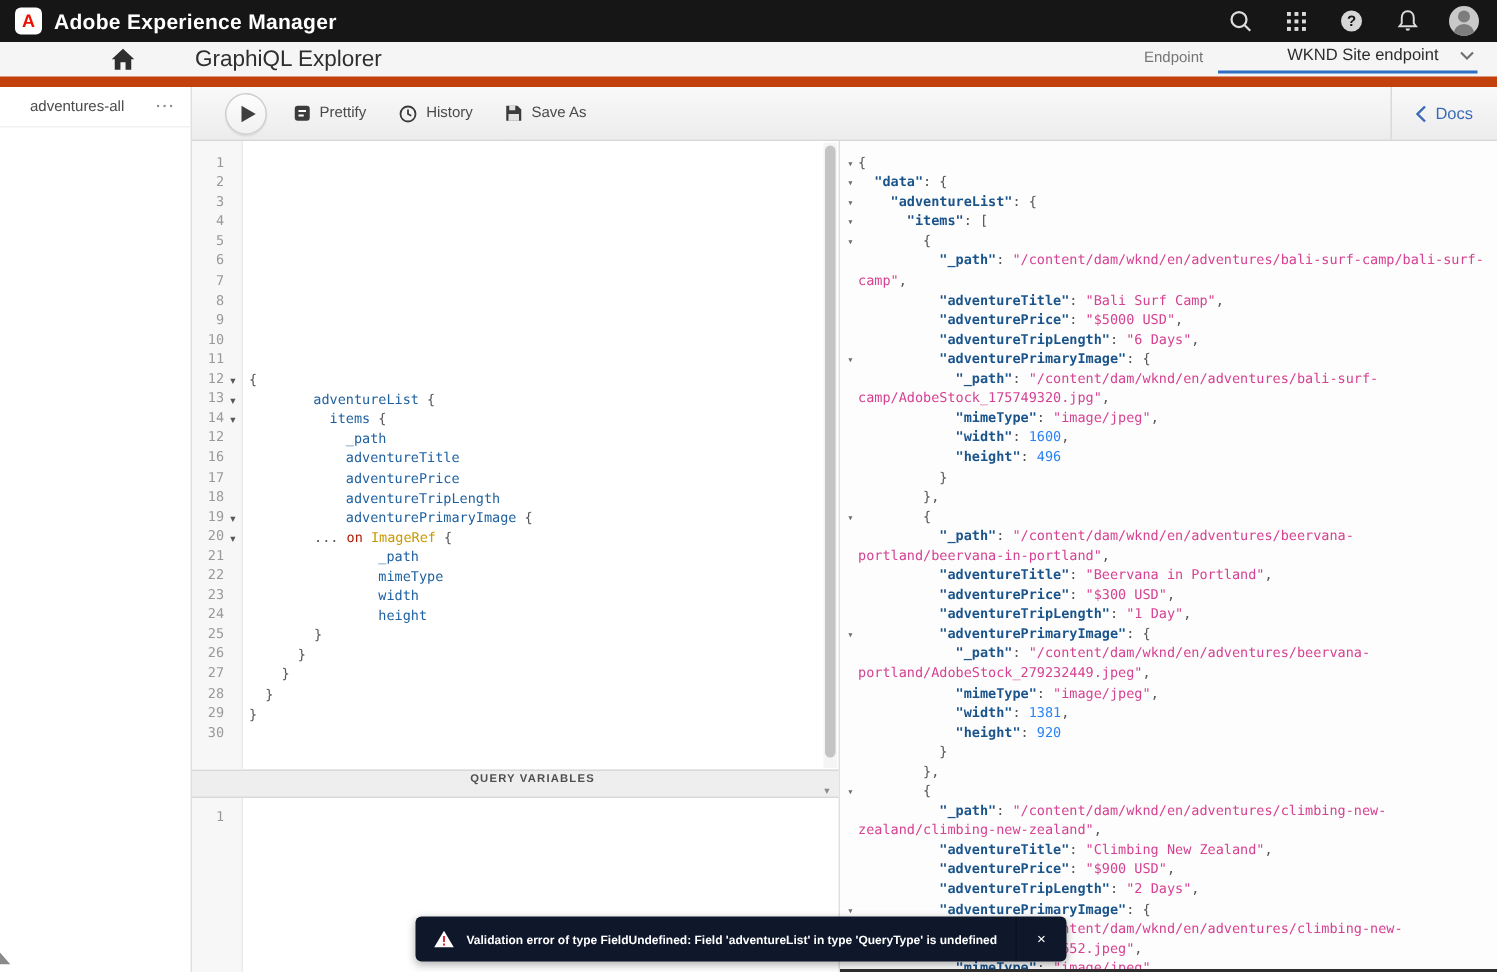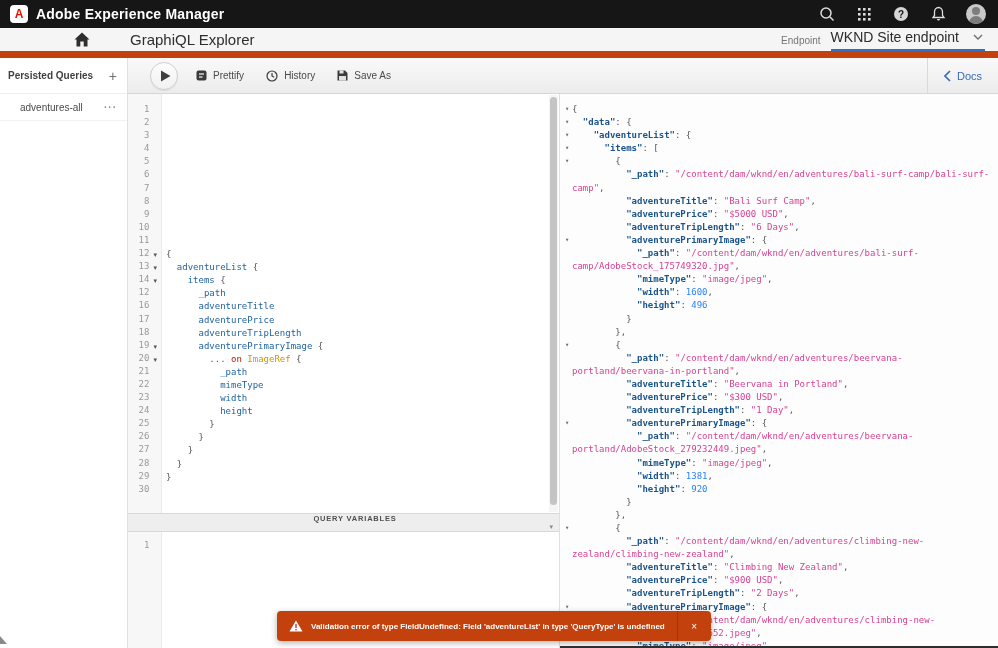--- a/index.html
+++ b/index.html
@@ -17,21 +17,21 @@
   .avatar:before { content:""; position:absolute; width:8px; height:8px; background:#7d7d7d; border-radius:50%; left:6px; top:3px; }
   .avatar:after  { content:""; position:absolute; width:14px; height:9px; background:#7d7d7d; border-radius:7px 7px 0 0; left:3px; top:12px; }
 
   
   .subbar { height:30px; background:#f5f5f5; border-bottom:7px solid #c2410c; display:flex; align-items:center; padding:0 13px 0 74px;text-align:center; }
   .home-ico { margin-right:40px; display:flex; }
   .page-title { font-size:15px; color:#2e2e2e; }
   .endpoint { margin-left:auto; display:flex; align-items:flex-end; gap:10px; }
   .endpoint-label { font-size:10px; color:#757575; padding-bottom:5px; }
   .endpoint-select { display:flex; align-items:center; gap:14px; padding:0 2px 4px 0; border-bottom:2px solid #2f6fc4; min-width:120px; cursor:pointer; }
-  .endpoint-value { font-size:14px; color:#2c2c2c; }
+  .endpoint-value { font-size:11px; color:#2c2c2c;margin-left:46px; }
 
   
   .workspace { display:flex; height:590px; }
 
   .sidebar { width:128px; border-right:1px solid #e0e0e0; background:#fff; display:flex; flex-direction:column; }
   .sidebar-header { height:36px; display:flex; align-items:center; padding:0 10px 0 8px; border-bottom:1px solid #ededed; }
   .sidebar-title { font-size:10px; font-weight:bold; color:#3f3f3f; }
   .add-btn { margin-left:auto; font-size:14px; color:#6e6e6e; font-weight:300; line-height:1; cursor:pointer; }
   .sidebar-item { height:27px; display:flex; align-items:center; padding:0 10px 0 20px; border-bottom:1px solid #f1f1f1; cursor:pointer; }
   .sidebar-item-label { font-size:10px; color:#4a4a4a; }
@@ -63,25 +63,25 @@
   .varheader-label { font-size:7.5px; font-weight:bold; letter-spacing:.8px; color:#4f4f4f; }
   .var-caret { margin-left:auto; font-size:7px; color:#8a8a8a; }
   .vararea { flex:1; display:flex; }
 
   .result-pane { flex:1; position:relative; overflow:hidden; padding:9px 0 0 2px; font:9px "DejaVu Sans Mono",monospace; line-height:13.1px; background:#fdfdfd; }
   .rline { display:flex; }
   .rarrow { width:10px; flex:none; text-align:center; color:#6f6f6f; font-size:7px; line-height:13.1px; cursor:pointer; }
   .rtext { width:424px; flex:none; white-space:pre-wrap; word-wrap:break-word; }
 
   
-  .tp{color:#555;} .tf{color:#1F61A0;} .tkw{color:#B11A04;} .tty{color:#CA9800;}
+  .tp{color:#555;} .tf{color:#1F61A0;margin-left:32px;} .tkw{color:#B11A04;} .tty{color:#CA9800;}
   .tk{color:#1A548B;font-weight:bold;} .tstr{color:#D64292;} .tnum{color:#2882F9;}
 
   
-  .toast { position:absolute; left:277px; top:611px; height:30px; background:#c2410c; border-radius:4px; display:flex; align-items:center; box-shadow:0 2px 6px rgba(0,0,0,.3); z-index:10; }
+  .toast { position:absolute; left:277px; top:611px; height:30px; background:#0f172a; border-radius:4px; display:flex; align-items:center; box-shadow:0 2px 6px rgba(0,0,0,.3); z-index:10; }
   .toast-icon { margin:0 8px 0 12px; display:flex; }
   .toast-msg { color:#fff; font-size:8px; font-weight:bold; white-space:nowrap; padding-right:12px; }
   .toast-close { height:100%; border-left:1px solid rgba(0,0,0,.18); display:flex; align-items:center; justify-content:center; width:34px; color:#fff; font-size:10px; cursor:pointer; }
 
   .bottom-edge { position:absolute; left:560px; right:0; bottom:0; height:2px; background:#2e2e2e; z-index:11; }
   .corner-cursor { position:absolute; left:0; bottom:0; z-index:12; }
 </style>
 </head>
 <body>
 
@@ -144,24 +144,20 @@
             <polyline points="1,1 5,5 9,1" fill="none" stroke="#6e6e6e" stroke-width="1.4"></polyline>
           </svg>
       </span>
     </div>
   </div>
 </div>
 
 <div class="workspace">
 
   <div class="sidebar">
-    <div class="sidebar-header">
-      <span class="sidebar-title">Persisted Queries</span>
-      <span class="add-btn">+</span>
-    </div>
     <div class="sidebar-item">
       <span class="sidebar-item-label">adventures-all</span>
       <span class="dots">···</span>
     </div>
   </div>
 
   <div class="content">
 
     <div class="toolbar">
       <div class="play-btn">

